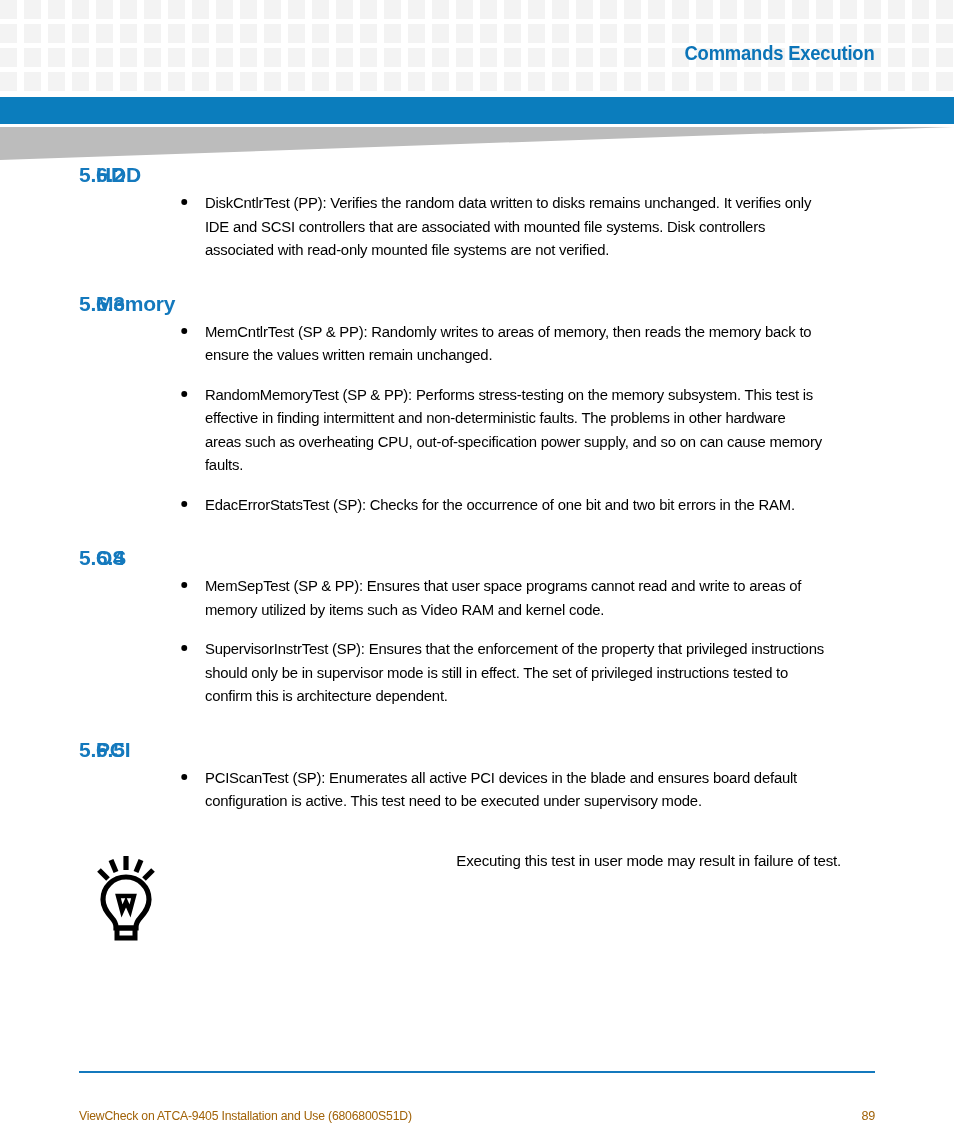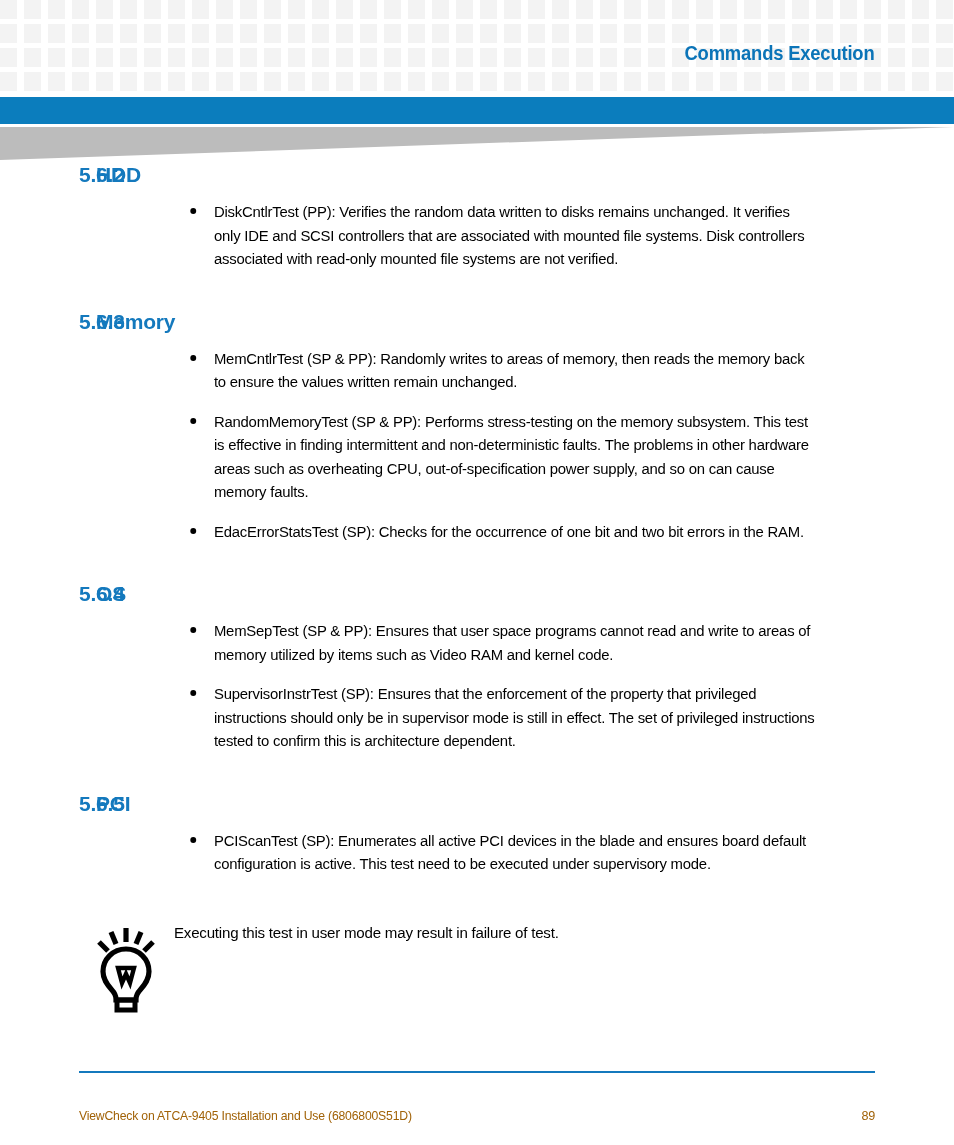--- a/index.html
+++ b/index.html
@@ -97,21 +97,21 @@
     flex: 0 0 96px;
     padding-left: 79px;
     box-sizing: border-box;
   }
   .section-title {
     flex: 1;
   }
 
   ul.bullets {
     list-style: none;
-    margin: 13px;
+    margin: 4px;
     padding: 0;
   }
   ul.bullets li {
     position: relative;
     margin: 0 0 0 0;
     padding: 0 82px 0 204px;
     font-size: 15.1px;
     line-height: 23.5px;
     color: #000000;
     letter-spacing: -0.22px;
@@ -144,20 +144,21 @@
     left: 92px;
     top: 7px;
     width: 68px;
     height: 88px;
   }
   .note-text {
     font-size: 15.1px;
     line-height: 23.5px;
     letter-spacing: -0.22px;
     padding-top: 2px;
+    text-align: right;
   }
 
   
   .footer {
     position: absolute;
     left: 79px;
     right: 79px;
     bottom: 34px;
     height: 40px;
   }

